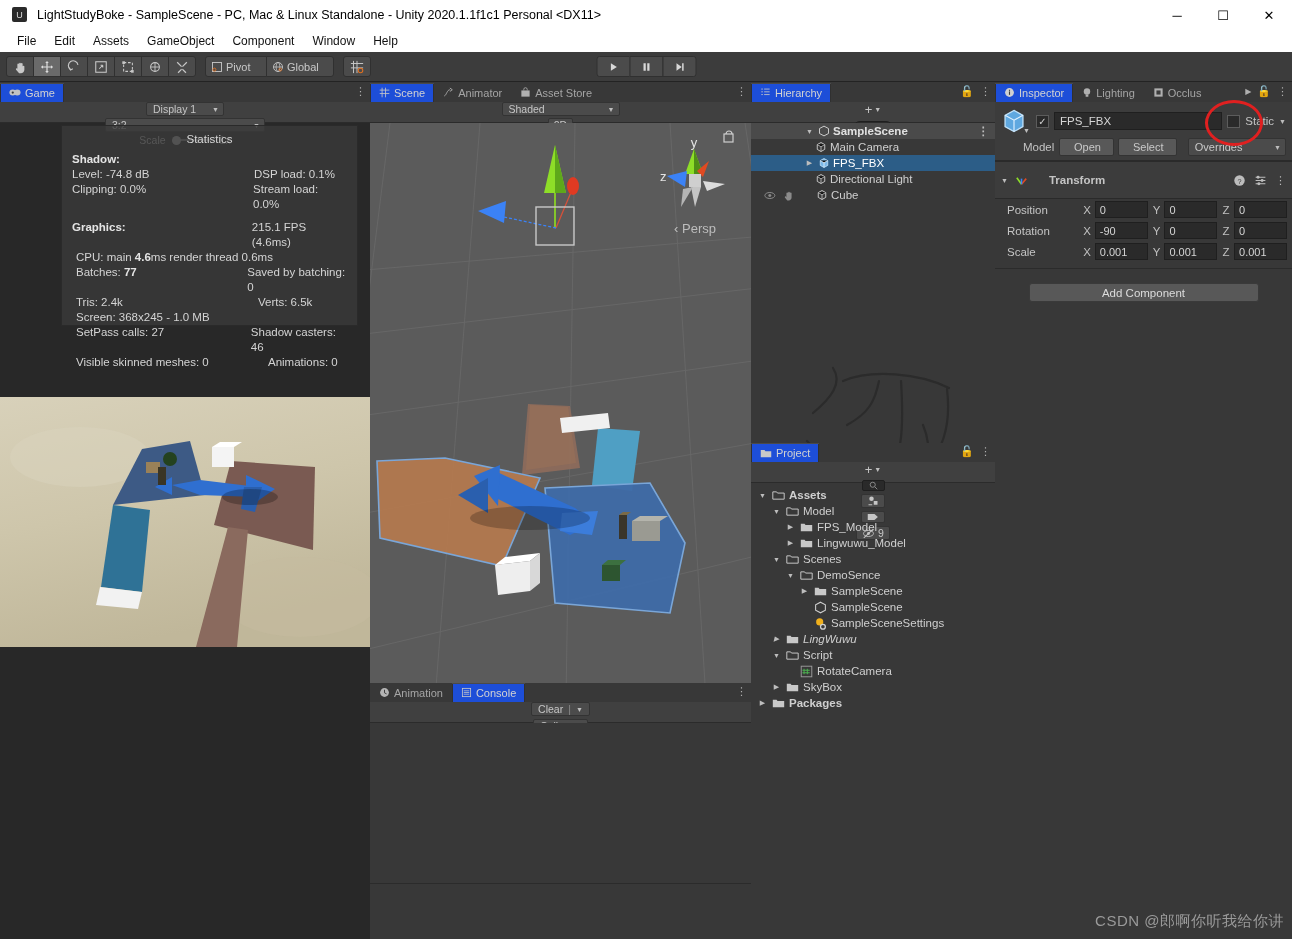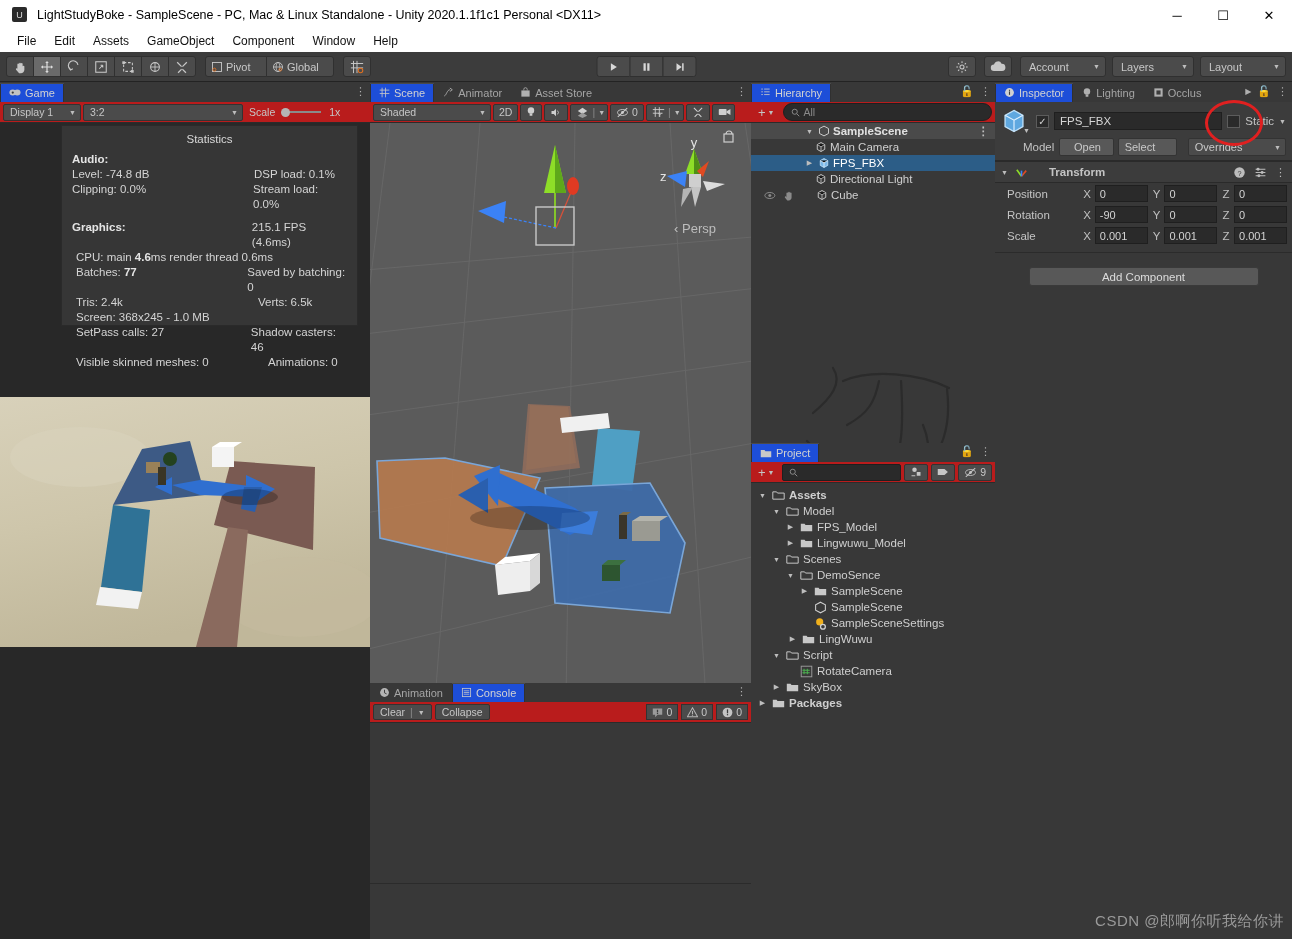--- a/index.html
+++ b/index.html
@@ -62,22 +62,22 @@
   #workspace { position: absolute; top: 83px; left: 0; right: 0; bottom: 0; }
   .panel { position: absolute; background: #383838; }
   .tabbar { height: 19px; background: #383838; display: flex; align-items: flex-end;
     position: relative; }
   .tab { height: 19px; display: flex; align-items: center; padding: 0 9px;
     font-size: 11px; color: #a5a5a5; gap: 4px; }
   .tab.sel { background: #1d4ed8; color: #d2d2d2;
     box-shadow: inset 0 1px 0 #4a4a4a, inset 1px 0 0 #303030, inset -1px 0 0 #303030; }
   .tabbar .right-icons { position: absolute; right: 4px; top: 2px; display: flex;
     gap: 6px; color: #b0b0b0; font-size: 11px; align-items: center; }
-  .subbar { height: 21px; background: #b91c1c; display: flex; align-items: center;
-    padding: 0 3px; gap: 2px; border-bottom: 1px solid #2b2b2b; }
+  .subbar { height: 21px; background: #404040; display: flex; align-items: center;
+    padding: 0 3px; gap: 2px; border-bottom: 1px solid #2b2b2b; flex-direction: column; }
   .sb-btn { height: 17px; background: #4b4b4b; border: 1px solid #333;
     display: flex; align-items: center; padding: 0 5px; font-size: 10.5px;
     color: #c6c6c6; border-radius: 2px; gap:3px; }
   .sb-flat { height: 17px; display: flex; align-items: center; padding: 0 4px;
     font-size: 10.5px; color: #c6c6c6; gap: 3px; }
   
   #game { left: 0; top: 0; width: 370px; bottom: 0; background: #282828; }
   #gamedrop { height:17px;background:#4b4b4b;border:1px solid #333;border-radius:2px;
     display:flex;align-items:center;justify-content:space-between;padding:0 4px 0 6px;
     font-size:10.5px;color:#c6c6c6; }
@@ -121,21 +121,21 @@
   #inspHeader { background: #3c3c3c; padding: 6px 6px 4px 6px; border-bottom:1px solid #2a2a2a; }
   .ihrow { display: flex; align-items: center; gap: 5px; margin-bottom: 4px; }
   .namefield { flex:1; height: 18px; background:#2a2a2a; border:1px solid #1f1f1f;
     color:#d6d6d6; font-size:11.5px; display:flex; align-items:center; padding:0 5px; }
   .cbox { width:13px;height:13px;background:#2a2a2a;border:1px solid #5c5c5c;
     display:flex;align-items:center;justify-content:center;font-size:10px;color:#d0d0d0; }
   .ddrop { height:18px;background:#4b4b4b;border:1px solid #333;border-radius:2px;
     display:flex;align-items:center;justify-content:space-between;
     padding:0 4px 0 6px;font-size:11px;color:#c9c9c9; }
   .fieldlabel { font-size:11.5px;color:#c3c3c3; }
-  .compHeader { height:22px;background:#3c3c3c;display:flex;align-items:center;
+  .compHeader { height:38px;background:#3c3c3c;display:flex;align-items:center;
     gap:6px;padding:0 6px;border-top:1px solid #2a2a2a;border-bottom:1px solid #2a2a2a; }
   .trow { height:21px;display:flex;align-items:center;padding-left:12px;gap:0; }
   .trow > .tlabel { width:85px;font-size:11.5px; }
   .numf { background:#2a2a2a;border:1px solid #1f1f1f;height:17px;width:58px;
     display:flex;align-items:center;padding:0 4px;font-size:11px;color:#d4d4d4;margin-right:5px; }
   .axis { width:13px;font-size:11.5px;color:#c0c0c0; }
   #addcomp { margin: 14px auto 0; width: 230px; height: 19px; background: #585858;
     border:1px solid #3a3a3a; border-radius:3px; display:flex; align-items:center;
     justify-content:center; font-size:11.5px; color:#dcdcdc; }
   
@@ -254,45 +254,20 @@
         </svg>
     </div>
     <div class="tbtn last">
       <svg width="12" height="12" viewBox="0 0 16 16">
           <path d="M4 3l7 5-7 5z" fill="#d8d8d8"></path>
           <rect x="11.5" y="3" width="2" height="10" fill="#d8d8d8"></rect>
         </svg>
     </div>
   </div>
 
-  <div id="rightgroup">
-    <div class="tbtn single" style="margin-right:8px">
-      <svg width="14" height="14" viewBox="0 0 16 16">
-          <circle cx="8" cy="8" r="2.3" stroke="#c8c8c8" fill="none" stroke-width="1.2"></circle>
-          <path d="M8 1.5v2M8 12.5v2M1.5 8h2M12.5 8h2M3.5 3.5l1.4 1.4M11.1 11.1l1.4 1.4M12.5 3.5l-1.4 1.4M4.9 11.1l-1.4 1.4" stroke="#c8c8c8" stroke-width="1.2"></path>
-        </svg>
-    </div>
-    <div class="tbtn single" style="margin-right:2px">
-      <svg width="16" height="12" viewBox="0 0 20 14">
-          <path d="M5 12a4 4 0 010-8 5 5 0 019.5-1A3.8 3.8 0 0115 12z" fill="#c8c8c8"></path>
-        </svg>
-    </div>
-    <div class="drop" style="width:86px">
-      <span>Account</span>
-      <span class="caret">▼</span>
-    </div>
-    <div class="drop" style="width:82px">
-      <span>Layers</span>
-      <span class="caret">▼</span>
-    </div>
-    <div class="drop" style="width:86px">
-      <span>Layout</span>
-      <span class="caret">▼</span>
-    </div>
-  </div>
 </div>
 
 <div id="workspace">
 
   <div class="panel" id="game">
     <div class="tabbar" style="width:370px">
       <div class="tab sel">
         <svg width="12" height="9" viewBox="0 0 16 11">
             <ellipse cx="5" cy="5.5" rx="4.4" ry="4" fill="#c2c2c2"></ellipse>
             <ellipse cx="11" cy="5.5" rx="4.4" ry="4" fill="#c2c2c2"></ellipse>
@@ -318,21 +293,21 @@
         <span style="position:relative;width:42px;height:10px;display:inline-block">
           <span style="position:absolute;top:4px;left:6px;width:34px;height:2px;background:#8a8a8a;display:block"></span>
           <span style="position:absolute;top:1px;left:0;width:9px;height:9px;border-radius:50%;background:#b5b5b5;display:block"></span>
         </span>
         <span>1x</span>
       </div>
     </div>
 
     <div id="statsbox">
       <div class="title">Statistics</div>
-      <div class="bold">Audio:</div>
+      <div class="bold">Shadow:</div>
       <div class="st-row">
           <span class="c1">Level: -74.8 dB</span>
           <span>DSP load: 0.1%</span>
         </div>
       <div class="st-row">
           <span class="c1">Clipping: 0.0%</span>
           <span>Stream load: 0.0%</span>
         </div>
       <div style="height:8px"></div>
       <div class="st-row">
@@ -821,21 +796,21 @@
           <span>SampleScene</span>
         </div>
         <div class="prow" style="padding-left: 48px;">
           <span class="arrow"></span>
           <svg width="13" height="13" viewBox="0 0 16 16">
             <circle cx="7" cy="6" r="4.4" fill="#f0b01c"></circle>
             <circle cx="11" cy="12" r="3" fill="none" stroke="#cfcfcf" stroke-width="1.6"></circle>
           </svg>
           <span>SampleSceneSettings</span>
         </div>
-        <div class="prow" style="padding-left: 36px;">
+        <div class="prow" style="padding-left: 20px; font-style: italic;">
           <span class="arrow">▶</span>
           <svg width="13" height="11" viewBox="0 0 16 13">
             <path d="M1 2h4.6l1.2 1.5H15V11H1z" fill="#c8c8c8"></path>
           </svg>
           <span>LingWuwu</span>
         </div>
         <div class="prow" style="padding-left: 20px;">
           <span class="arrow">▼</span>
           <svg width="13" height="11" viewBox="0 0 16 13">
             <path d="M1 2h4.6l1.2 1.5H15V11H1z" fill="none" stroke="#c8c8c8" stroke-width="1.2"></path>
@@ -913,21 +888,21 @@
         <span class="namefield">FPS_FBX</span>
         <span class="cbox"></span>
         <span style="font-size:11.5px">Static</span>
         <span class="caret" style="margin:0">▼</span>
       </div>
       <div class="ihrow" style="padding-left:22px;margin-bottom:0">
         <span class="fieldlabel">Model</span>
         <span class="ddrop" style="width:64px;justify-content:center;background:#585858">
           <span>Open</span>
         </span>
-        <span class="ddrop" style="width:70px;justify-content:flex-start;background:#585858;margin-left:-1px">
+        <span class="ddrop" style="width:70px;justify-content:center;background:#585858;margin-left:-1px">
           <span>Select</span>
         </span>
         <span class="ddrop" style="width:118px;margin-left:6px">
           <span>Overrides</span>
           <span class="caret" style="margin:0">▼</span>
         </span>
       </div>
     </div>
 
     <div class="compHeader">

